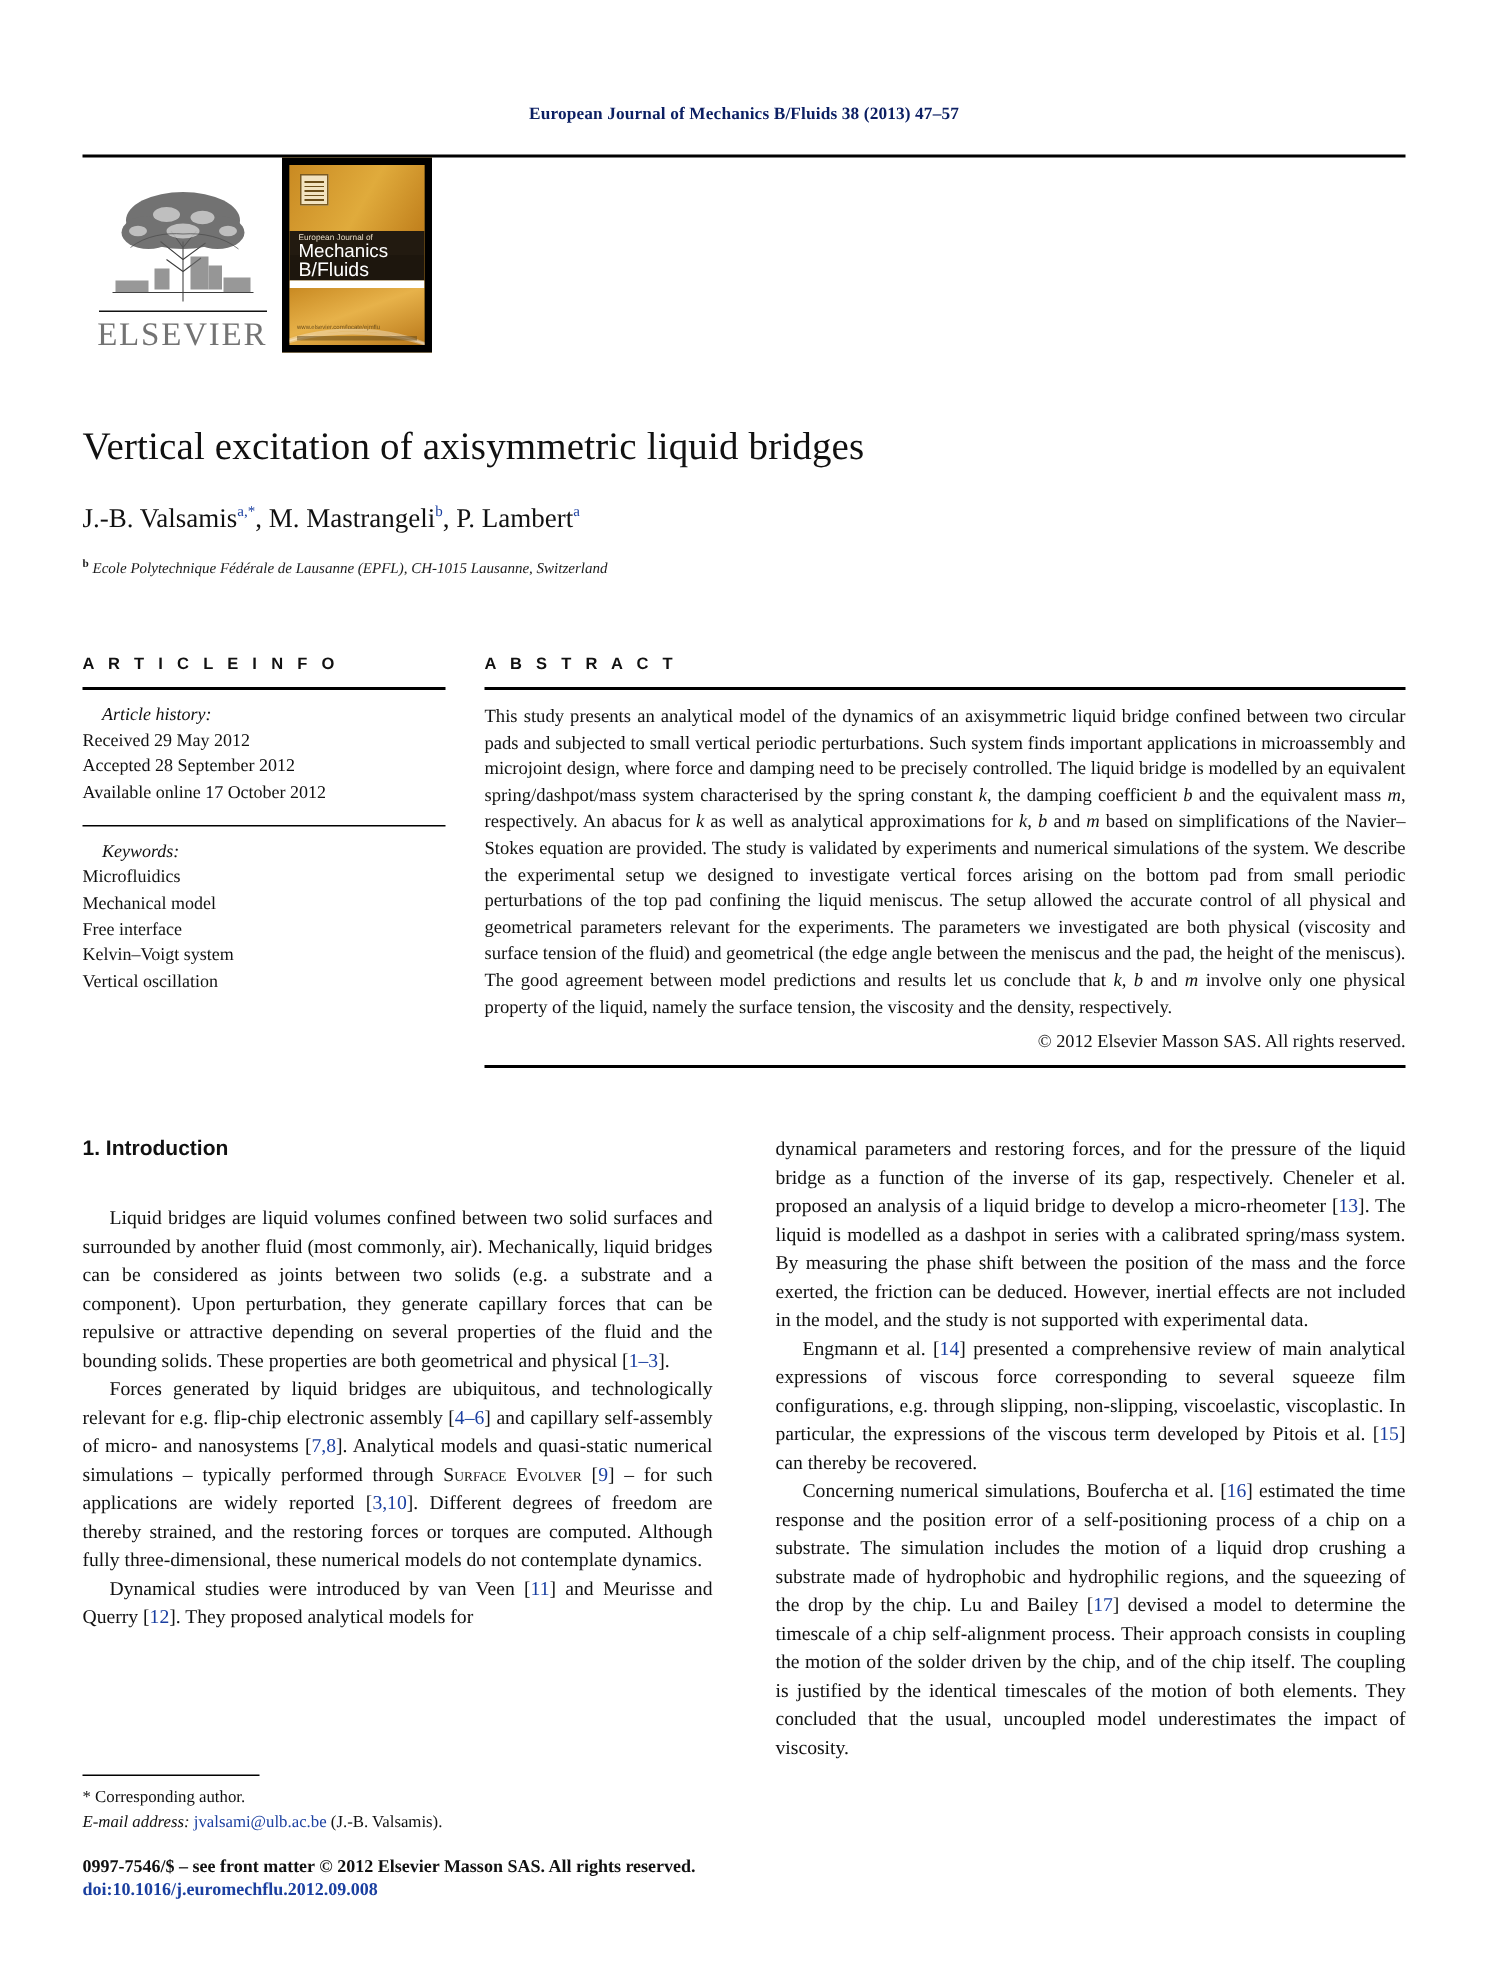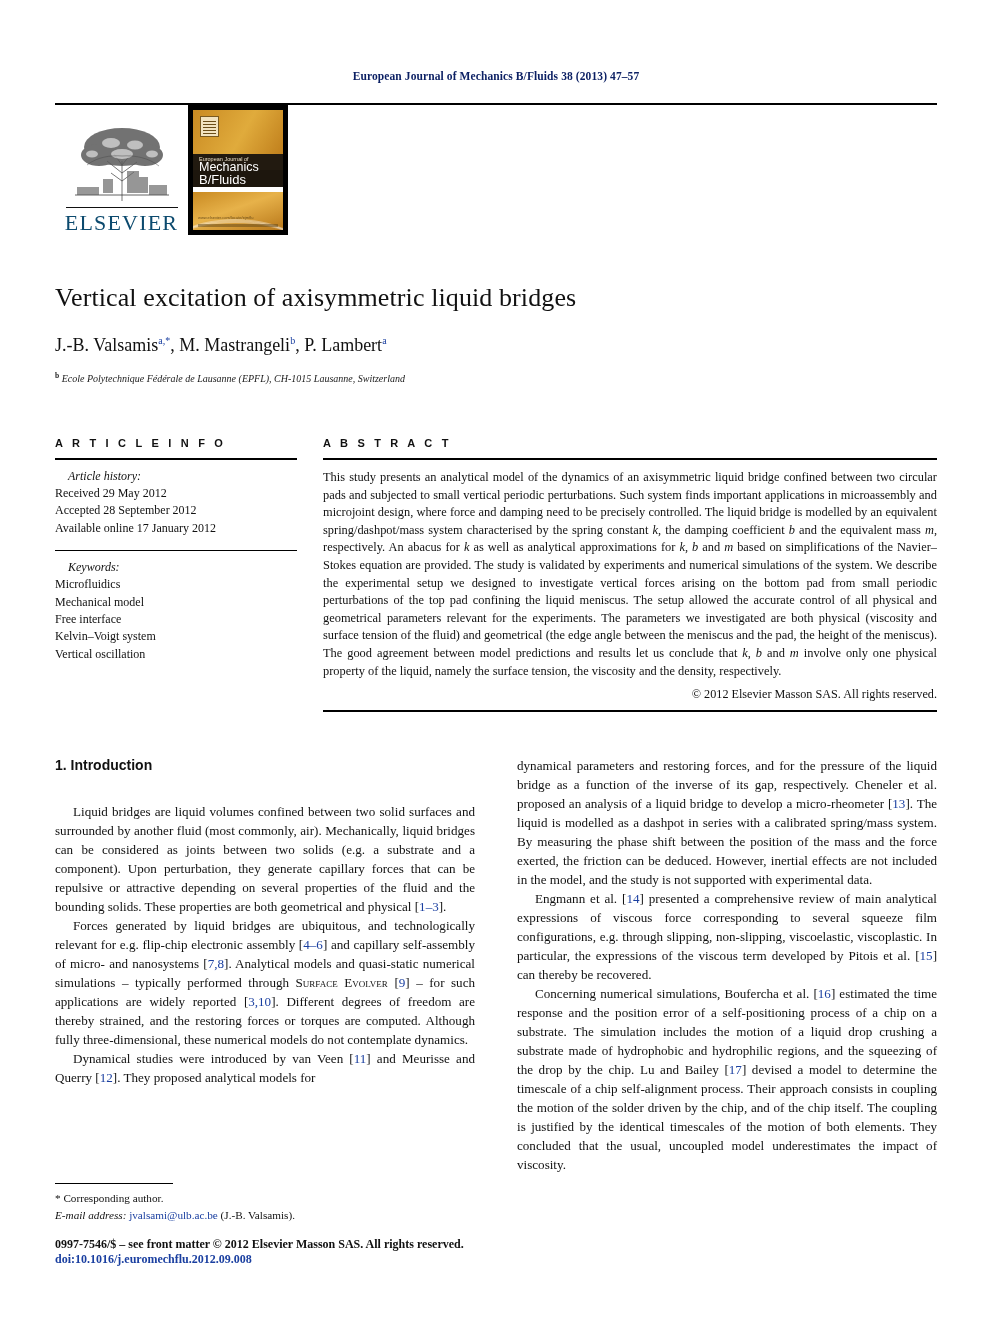--- a/index.html
+++ b/index.html
@@ -56,21 +56,21 @@
     justify-content: flex-end;
     align-items: center;
     padding-bottom: 1px;
     box-sizing: border-box;
   }
   .tree-svg { display:block; }
   .elsevier-word {
     font-family: "Liberation Serif", serif;
     font-size: 22px;
     letter-spacing: 1.2px;
-    color: #0c4a6e;
+    color: #737373;
     font-weight: normal;
     line-height: 1;
     margin-top: 1px;
   }
   .elsevier-rule {
     width: 112px;
     height: 1.5px;
     background: #111;
     margin-bottom: 3px;
   }
@@ -344,21 +344,21 @@
   </div>
 
   <div class="infoabs">
 
     <div class="col-info">
       <div class="sec-head">A R T I C L E   I N F O</div>
       <div class="hr-thick"></div>
       <div class="info-sub">Article history:</div>
       <div class="info-line">Received 29 May 2012</div>
       <div class="info-line">Accepted 28 September 2012</div>
-      <div class="info-line">Available online 17 January 2012</div>
+      <div class="info-line">Available online 17 October 2012</div>
       <div class="hr-thin"></div>
       <div class="info-sub">Keywords:</div>
       <div class="info-line">Microfluidics</div>
       <div class="info-line">Mechanical model</div>
       <div class="info-line">Free interface</div>
       <div class="info-line">Kelvin–Voigt system</div>
       <div class="info-line">Vertical oscillation</div>
     </div>
 
     <div class="col-gap"></div>

